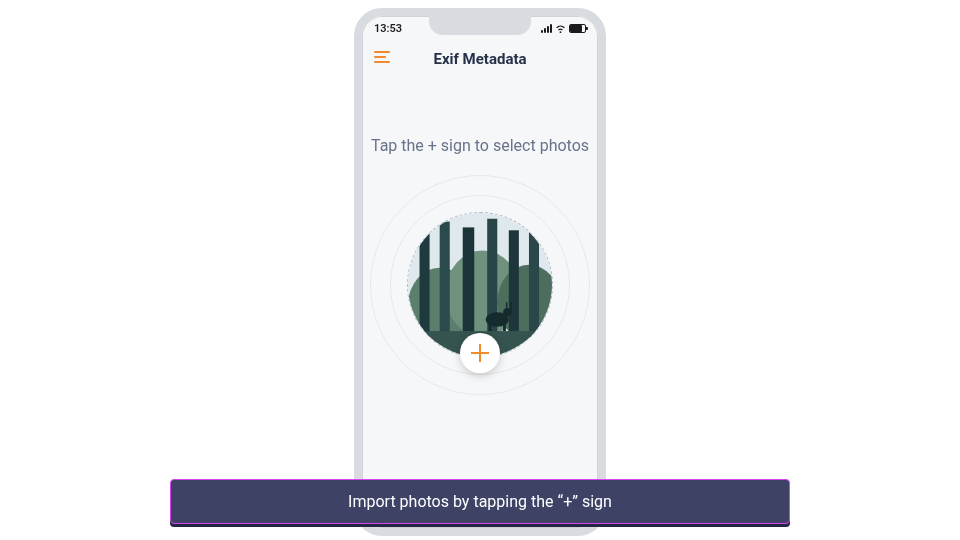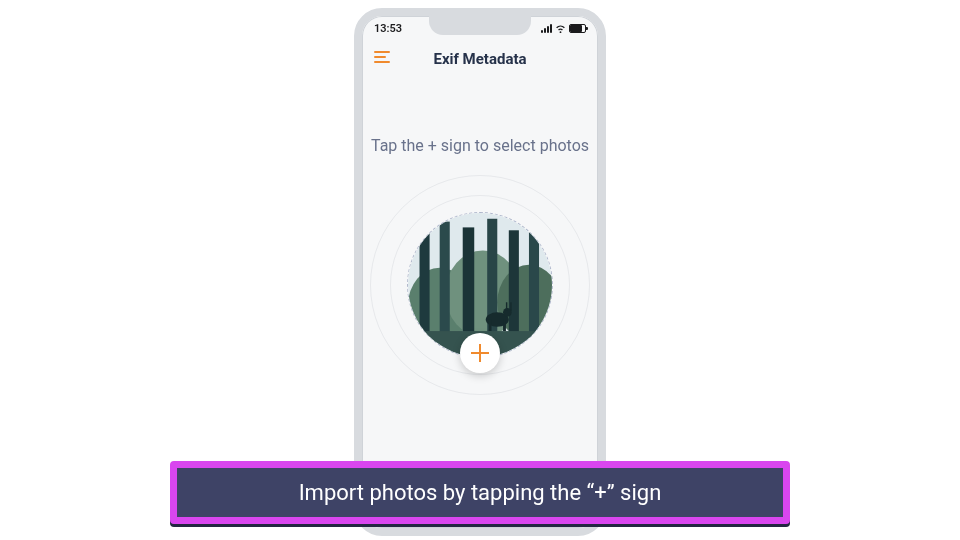--- a/index.html
+++ b/index.html
@@ -85,23 +85,23 @@
 
     .pro-link{
       position:absolute;bottom:10px;left:0;right:0;text-align:center;
       font-size:10px;font-weight:600;color:var(--accent);cursor:pointer;
     }
 
     
     .caption{
       position:absolute;left:170px;right:170px;bottom:16px;
       background:var(--caption-bg);color:#fff;
-      padding:12px 28px;border-radius:4px;border:7px solid #d946ef;
+      padding:12px 28px;border-radius:4px;border:1px solid #d946ef;
       box-shadow:0 3px 0 #232742;
-      font-size:22px;text-align:center;
+      font-size:16px;text-align:center;
       z-index:20;
     }
   </style>
 </head>
 <body>
 
 <div class="phone">
   <div class="notch"></div>
 
   <div class="status-bar">

